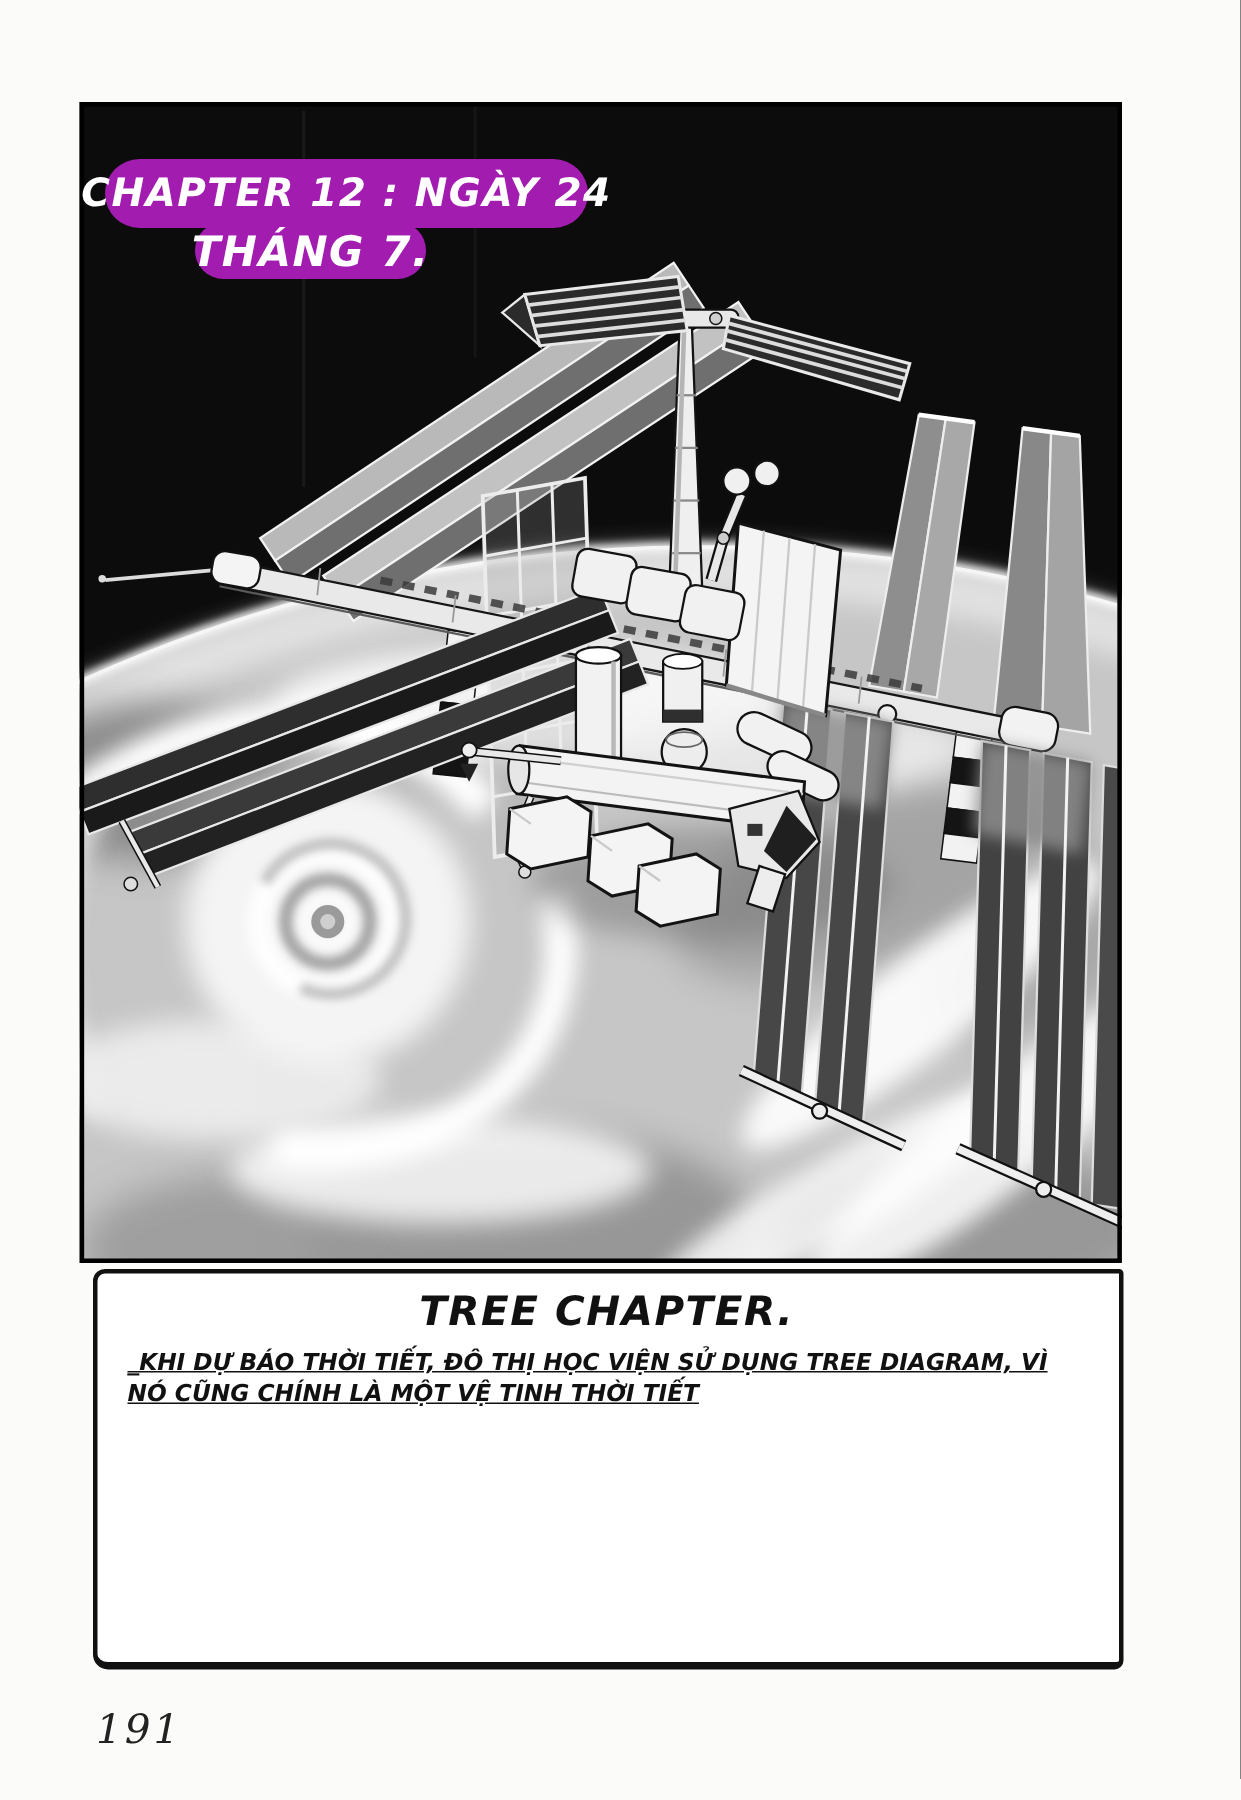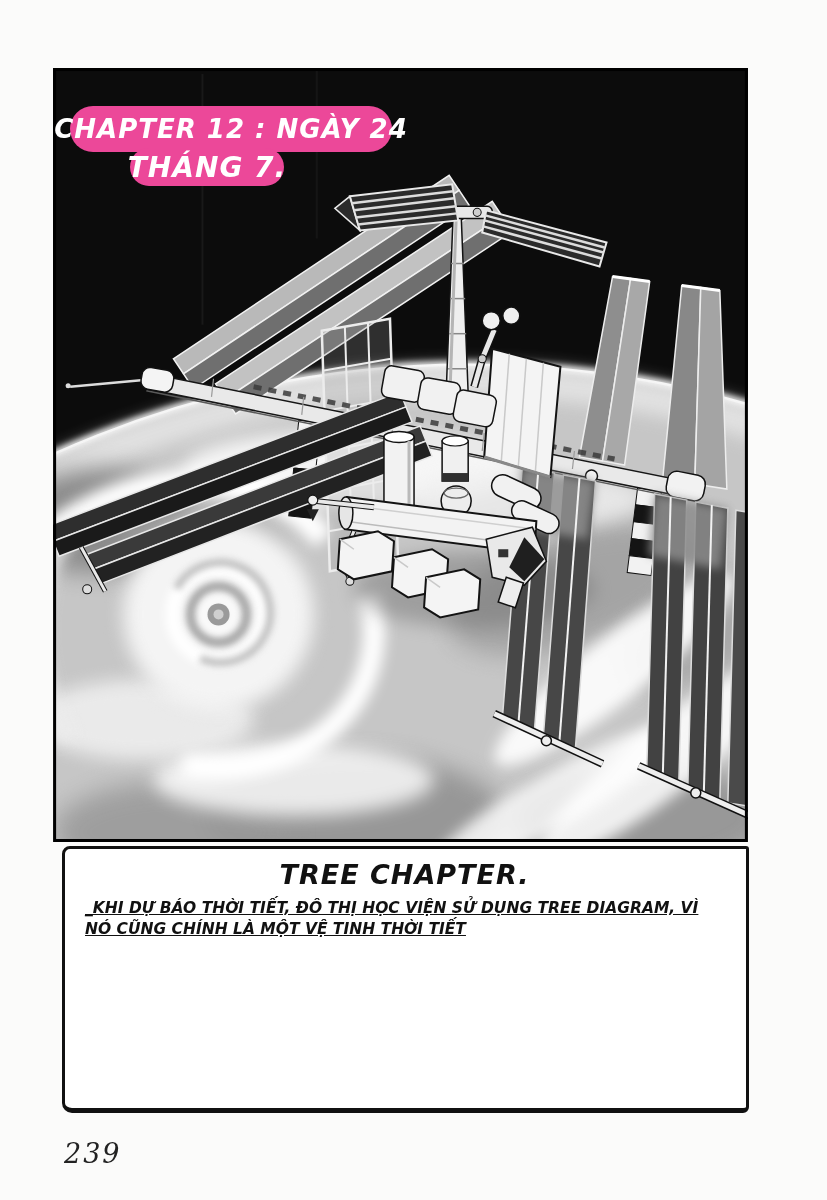--- a/index.html
+++ b/index.html
@@ -7,21 +7,21 @@
     width:827px;height:1200px;position:relative;overflow:hidden;
     background:#fbfbfa;
     font-family:"DejaVu Sans", sans-serif;
   }
   .panel{
     position:absolute;left:53px;top:68px;width:695px;height:774px;
     background:#0c0c0c;
   }
   .panel svg{display:block;width:100%;height:100%;}
   .chapter-blob{
-    position:absolute;background:#ec4899;border-radius:24px;
+    position:absolute;background:#a21caf;border-radius:24px;
     display:flex;align-items:center;justify-content:center;
     color:#fff;font-weight:bold;font-style:italic;
     letter-spacing:1px;white-space:nowrap;
   }
   .chapter-blob.line1{left:70px;top:106px;width:322px;height:46px;font-size:26px;}
   .chapter-blob.line2{left:130px;top:148px;width:154px;height:38px;font-size:28px;}
   .info-box{
     position:absolute;left:62px;top:846px;width:687px;height:267px;
     box-sizing:border-box;background:#ffffff;
     border:3px solid #111;border-bottom-width:5px;
@@ -283,13 +283,13 @@
 </div>
 <div class="chapter-blob line2">
   <span>THÁNG 7.</span>
 </div>
 
 <div class="info-box">
   <h2>TREE CHAPTER.</h2>
   <p>_KHI DỰ BÁO THỜI TIẾT, ĐÔ THỊ HỌC VIỆN SỬ DỤNG TREE DIAGRAM, VÌ NÓ CŨNG CHÍNH LÀ MỘT VỆ TINH THỜI TIẾT</p>
 </div>
 
-<div class="page-number">239</div>
+<div class="page-number">191</div>
 
 </body></html>

